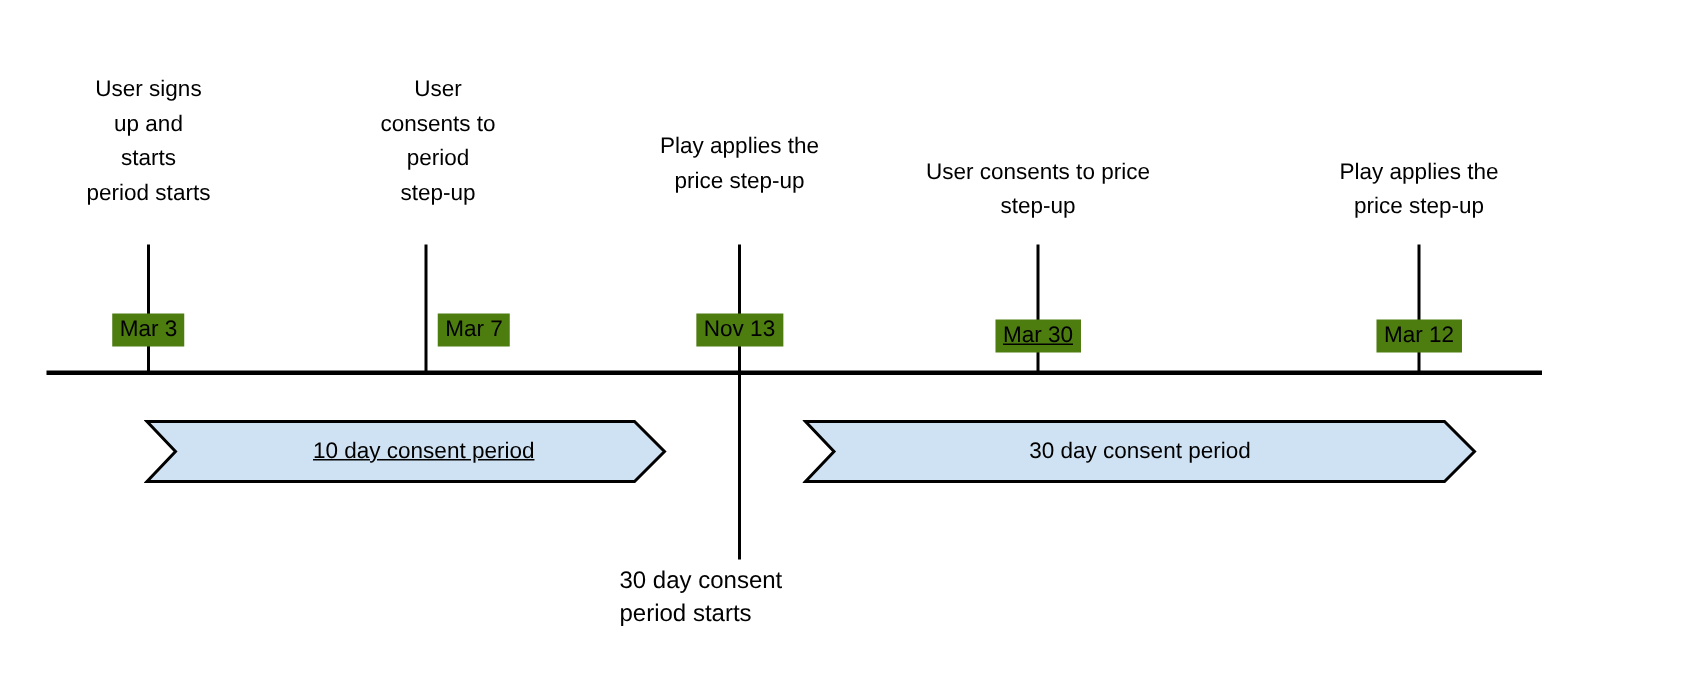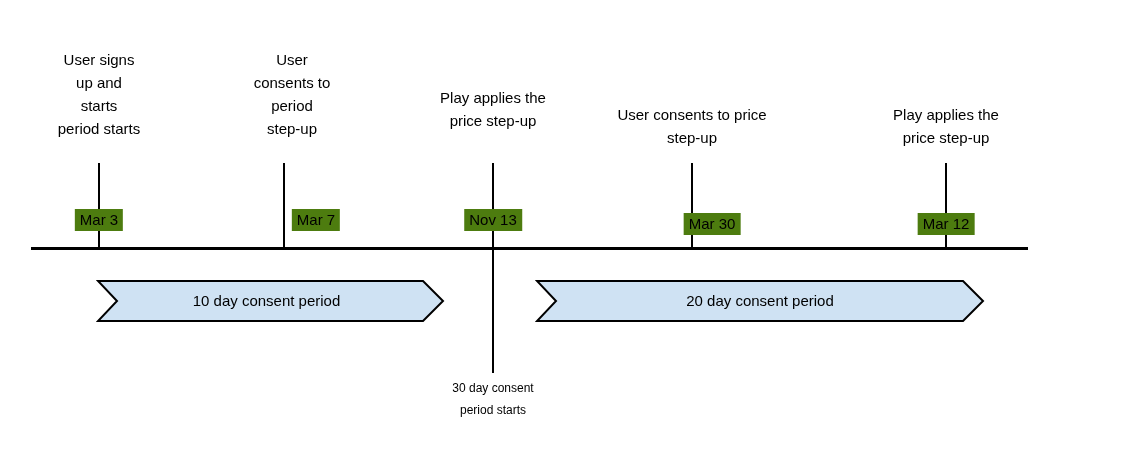--- a/index.html
+++ b/index.html
@@ -68,22 +68,22 @@
     position: absolute;
     top: 292px;
     text-align: center;
     font-size: 15px;
     line-height: 18px;
     z-index: 2;
     white-space: nowrap;
   }
   .note {
     position: absolute;
-    text-align: center;
-    font-size: 12px;
+    text-align: left;
+    font-size: 16px;
     line-height: 22px;
     white-space: nowrap;
   }
 </style>
 </head>
 <body>
 
 <div class="canvas">
 
   <div class="desc" style="left:39px;  top:48px;  width:120px;">
@@ -115,31 +115,31 @@
   <div class="tick" style="left:283px;"></div>
   <div class="tick extended" style="left:492px;"></div>
   <div class="tick" style="left:691px;"></div>
   <div class="tick" style="left:945px;"></div>
 
   <div class="mainline"></div>
 
   <div class="datelabel" style="left:99px;">Mar 3</div>
   <div class="datelabel" style="left:300px;margin-left:16px;">Mar 7</div>
   <div class="datelabel" style="left:493px;">Nov 13</div>
-  <div class="datelabel low" style="left:712px;">Mar 30</div>
+  <div class="datelabel low" style="left:692px;text-decoration:underline;">Mar 30</div>
   <div class="datelabel low" style="left:946px;">Mar 12</div>
 
   <svg class="banner-svg" style="left:96px; top:279px;" width="350" height="44" viewBox="0 0 350 44">
     <polygon points="2,2 327,2 347,22 327,42 2,42 21,22" fill="#cfe2f3"></polygon>
   </svg>
-  <div class="banner-label" style="left:94px; width:345px;">10 day consent period</div>
+  <div class="banner-label" style="left:110px; width:345px;text-decoration:underline;">10 day consent period</div>
 
   <svg class="banner-svg" style="left:535px; top:279px;" width="450" height="44" viewBox="0 0 450 44">
     <polygon points="2,2 428,2 448,22 428,42 2,42 21,22" fill="#cfe2f3"></polygon>
   </svg>
-  <div class="banner-label" style="left:537px; width:446px;">20 day consent period</div>
+  <div class="banner-label" style="left:537px; width:446px;">30 day consent period</div>
 
   <div class="note" style="left:413px; top:377px; width:160px;">
     <div>30 day consent</div>
     <div>period starts</div>
   </div>
 
 </div>
 
 </body></html>

